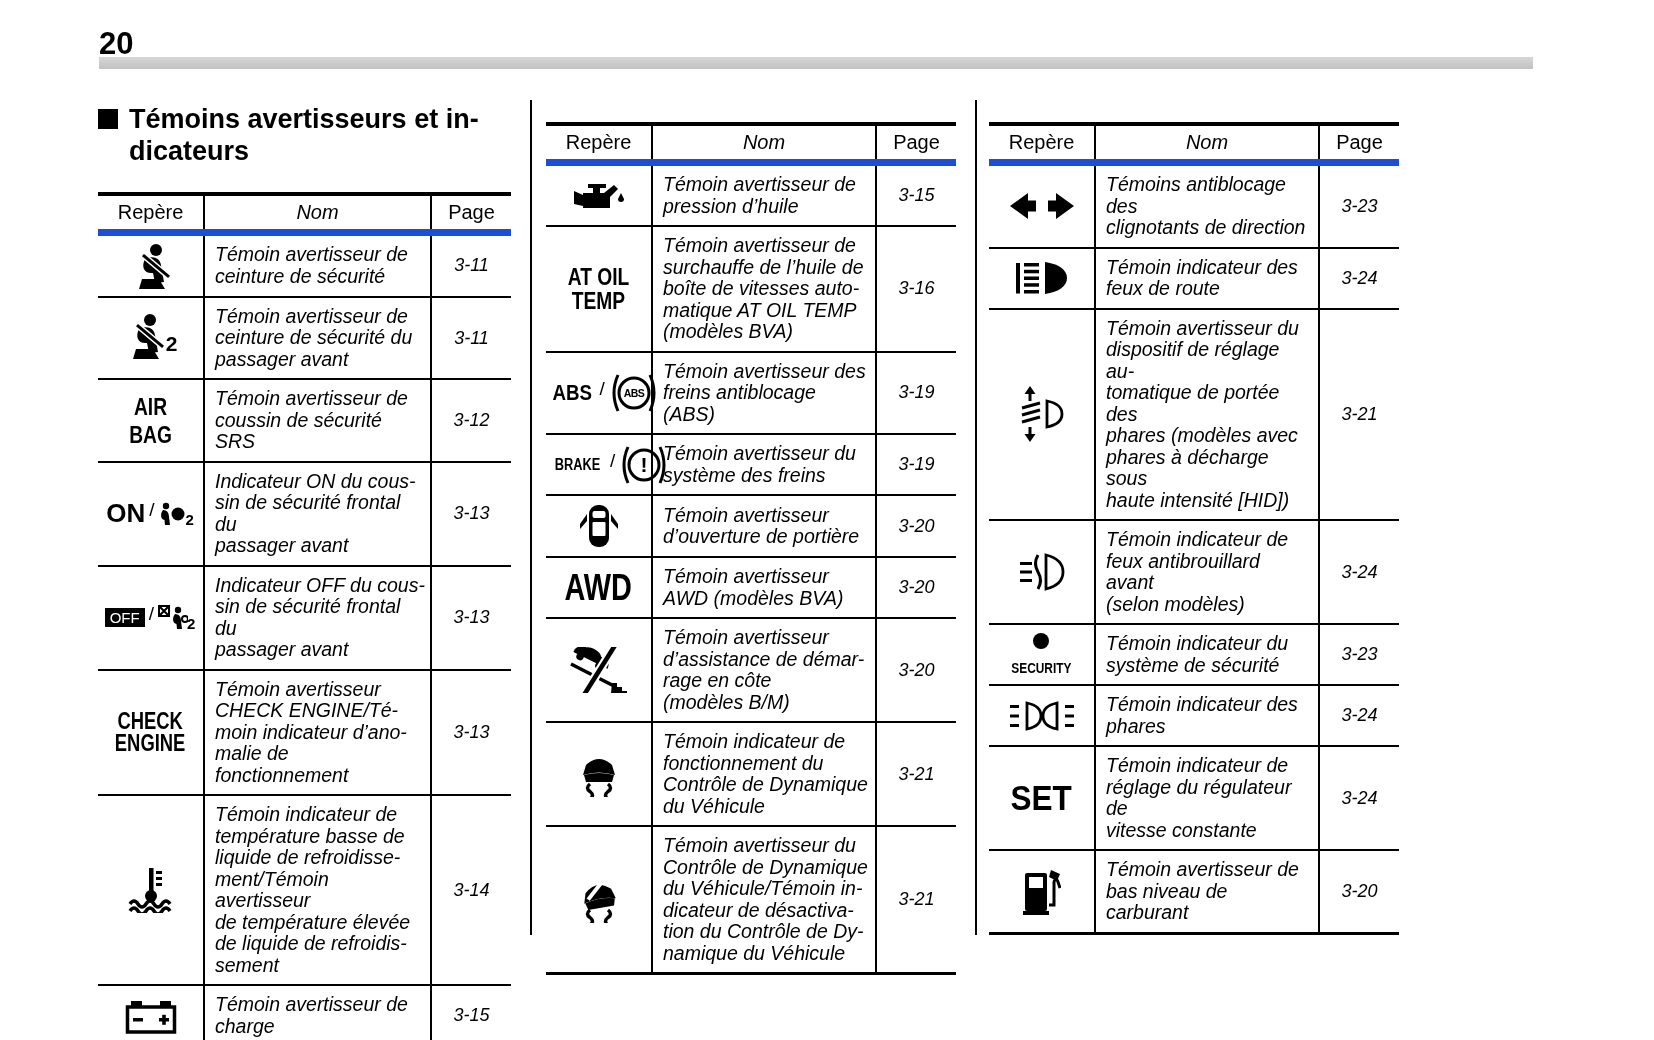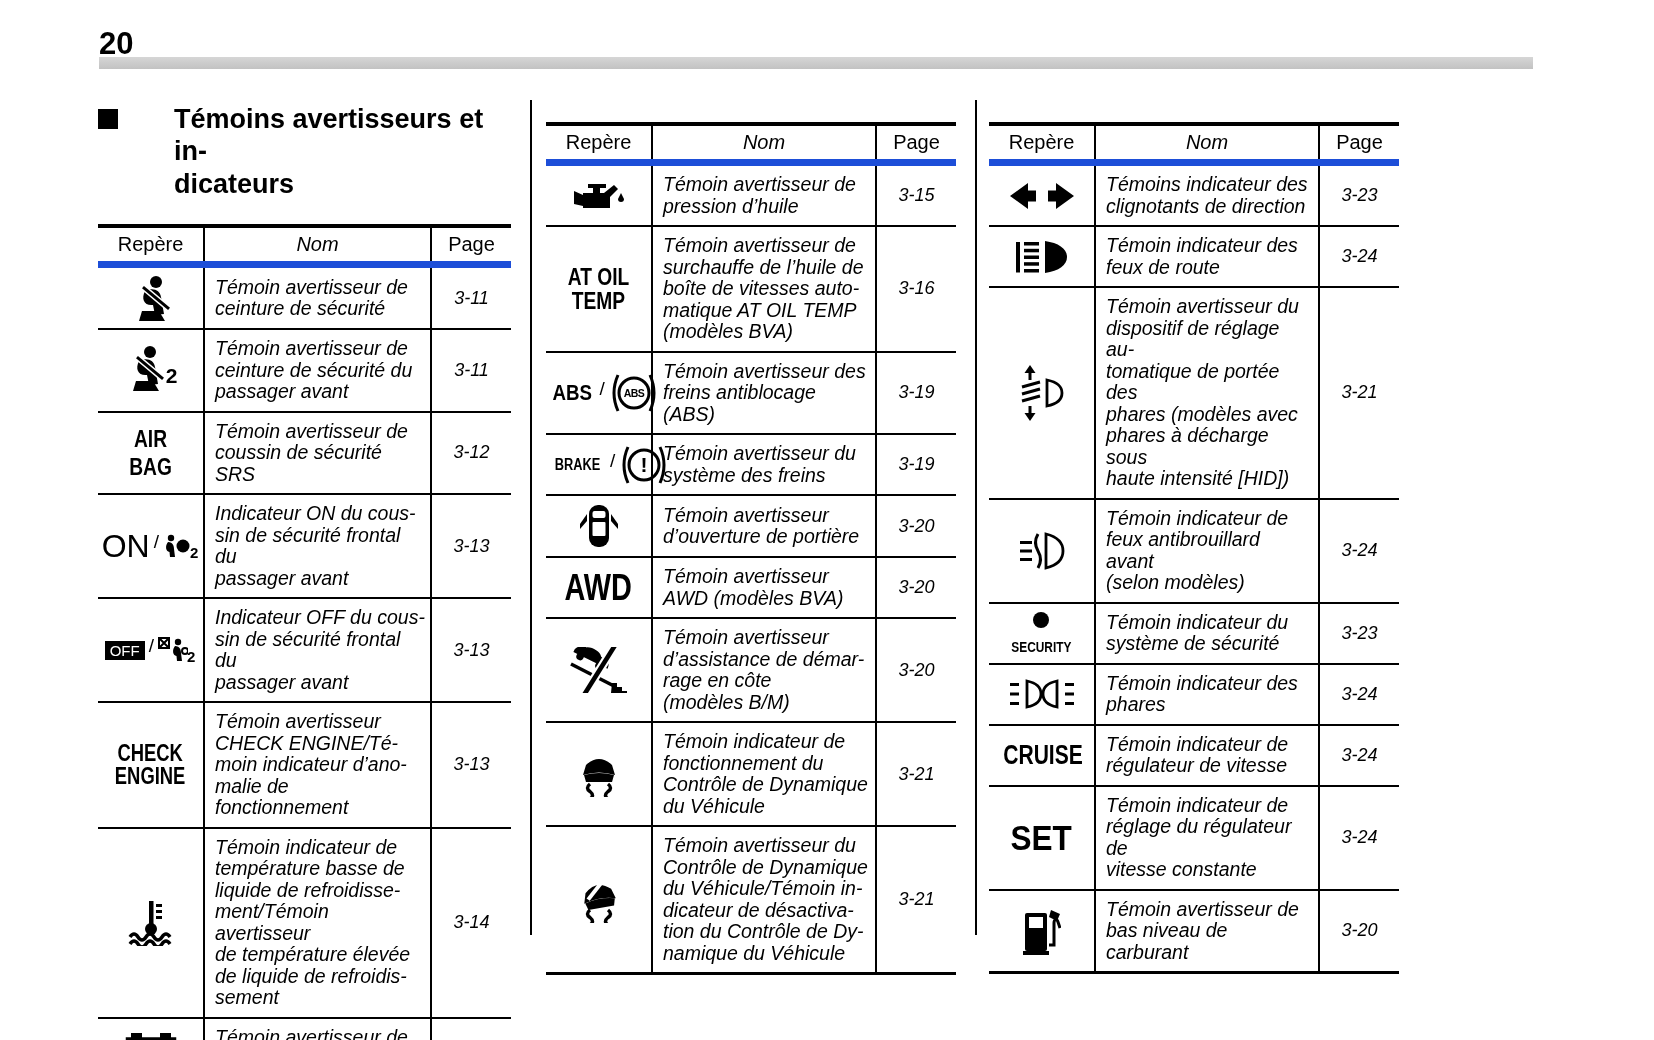--- a/index.html
+++ b/index.html
@@ -13,21 +13,21 @@
     background:linear-gradient(#d6d6d6,#c2c2c2);}
   .vdiv{position:absolute;top:100px;height:835px;width:2px;background:#000;}
   #vdiv1{left:530px;} #vdiv2{left:975px;}
   .col{position:absolute;}
   #col1{left:98px;width:413px;top:103px;}
   #col2{left:546px;width:410px;top:122px;}
   #col3{left:989px;width:410px;top:122px;}
 
   .section-title{display:flex;gap:11px;margin:0 0 24px 0;}
   .title-square{width:20px;height:20px;background:#000;flex:0 0 auto;margin-top:6px;}
-  .title-text{font-size:27px;font-weight:bold;line-height:1.2;white-space:pre-line;margin-left:45px;}
+  .title-text{font-size:27px;font-weight:bold;line-height:1.2;white-space:pre-line;}
 
   table.manual{border-collapse:collapse;width:100%;table-layout:fixed;
     border-top:4px solid #000;border-bottom:3px solid #000;}
   table.manual th{font-weight:normal;font-size:20px;padding:5px 3px;text-align:center;
     border-bottom:7px solid #1d4ed8;}
   table.manual td{border-top:2px solid #000;vertical-align:middle;}
   th.h-nom, td.nom{border-left:2px solid #000;border-right:2px solid #000;font-style:italic;}
   td.repere{text-align:center;padding:6px 3px;}
   td.nom{font-size:19.5px;line-height:21.5px;padding:8px 5px 8px 10px;white-space:pre-line;margin-top:42px;}
   td.page{text-align:center;font-size:18px;font-style:italic;}
@@ -101,21 +101,21 @@
           <td class="page">3-11</td>
         </tr>
         <tr>
           <td class="repere"><span class="mark cond" style="font-size:24px">AIR BAG</span></td>
           <td class="nom">Témoin avertisseur de
 coussin de sécurité SRS</td>
           <td class="page">3-12</td>
         </tr>
         <tr>
           <td class="repere"><span class="rflex">
-              <span style="font-size:32px;font-weight:400">ON</span>
+              <span style="font-size:26px;font-weight:700">ON</span>
               <span class="sep">/</span>
               <svg width="28" height="26" viewBox="0 0 28 26" fill="#000" xmlns="http://www.w3.org/2000/svg">
                 <circle cx="8" cy="5" r="3.2"></circle>
                 <path d="M5 9 C10 9 11 13 11 16 L12 24 L7 24 L6.5 19 C2.5 18.5 2 12.5 5 9 Z"></path>
                 <circle cx="20" cy="13" r="6.5"></circle>
               </svg>
               <span class="sub" style="font-size:15px;top:6px">2</span>
             </span></td>
           <td class="nom">Indicateur ON du cous-
 sin de sécurité frontal du
@@ -334,21 +334,21 @@
       <th class="h-nom">Nom</th>
       <th>Page</th>
     </tr>
       </thead>
     <tbody id="tbody2">
         <tr>
           <td class="repere"><svg width="66" height="30" viewBox="0 0 66 30" fill="#000" xmlns="http://www.w3.org/2000/svg">
               <path d="M1 15 L19 2 L19 9.5 L27 9.5 L27 20.5 L19 20.5 L19 28 Z"></path>
               <path d="M65 15 L47 2 L47 9.5 L39 9.5 L39 20.5 L47 20.5 L47 28 Z"></path>
             </svg></td>
-          <td class="nom">Témoins indicateur des
+          <td class="nom">Témoins antiblocage des
 clignotants de direction</td>
           <td class="page">3-23</td>
         </tr>
         <tr>
           <td class="repere"><svg width="54" height="34" viewBox="0 0 54 34" fill="#000" xmlns="http://www.w3.org/2000/svg">
               <rect x="1" y="2" width="4" height="30.5"></rect>
               <rect x="9" y="2" width="15" height="3.5"></rect>
               <rect x="9" y="8.8" width="15" height="3.5"></rect>
               <rect x="9" y="15.5" width="15" height="3.5"></rect>
               <rect x="9" y="22.2" width="15" height="3.5"></rect>
@@ -407,26 +407,20 @@
               <path d="M48 2 C38 4 34 9 34 15 C34 21 38 26 48 28 Z" fill="none" stroke="#000" stroke-width="2.8"></path>
               <rect x="56" y="4" width="9" height="3"></rect>
               <rect x="56" y="13.5" width="9" height="3"></rect>
               <rect x="56" y="23" width="9" height="3"></rect>
             </svg></td>
           <td class="nom">Témoin indicateur des
 phares</td>
           <td class="page">3-24</td>
         </tr>
         <tr>
-          <td class="repere"><span class="mark" style="font-size:27px;transform:scaleX(.78)">CRUISE</span></td>
-          <td class="nom">Témoin indicateur de
-régulateur de vitesse</td>
-          <td class="page">3-24</td>
-        </tr>
-        <tr>
           <td class="repere"><span class="mark" style="font-size:35px;transform:scaleX(.9)">SET</span></td>
           <td class="nom">Témoin indicateur de
 réglage du régulateur de
 vitesse constante</td>
           <td class="page">3-24</td>
         </tr>
         <tr>
           <td class="repere"><svg width="38" height="48" viewBox="0 0 38 48" fill="#000" xmlns="http://www.w3.org/2000/svg">
               <rect x="2" y="6" width="22" height="38" rx="2"></rect>
               <rect x="6" y="10" width="14" height="11" fill="#fff"></rect>

